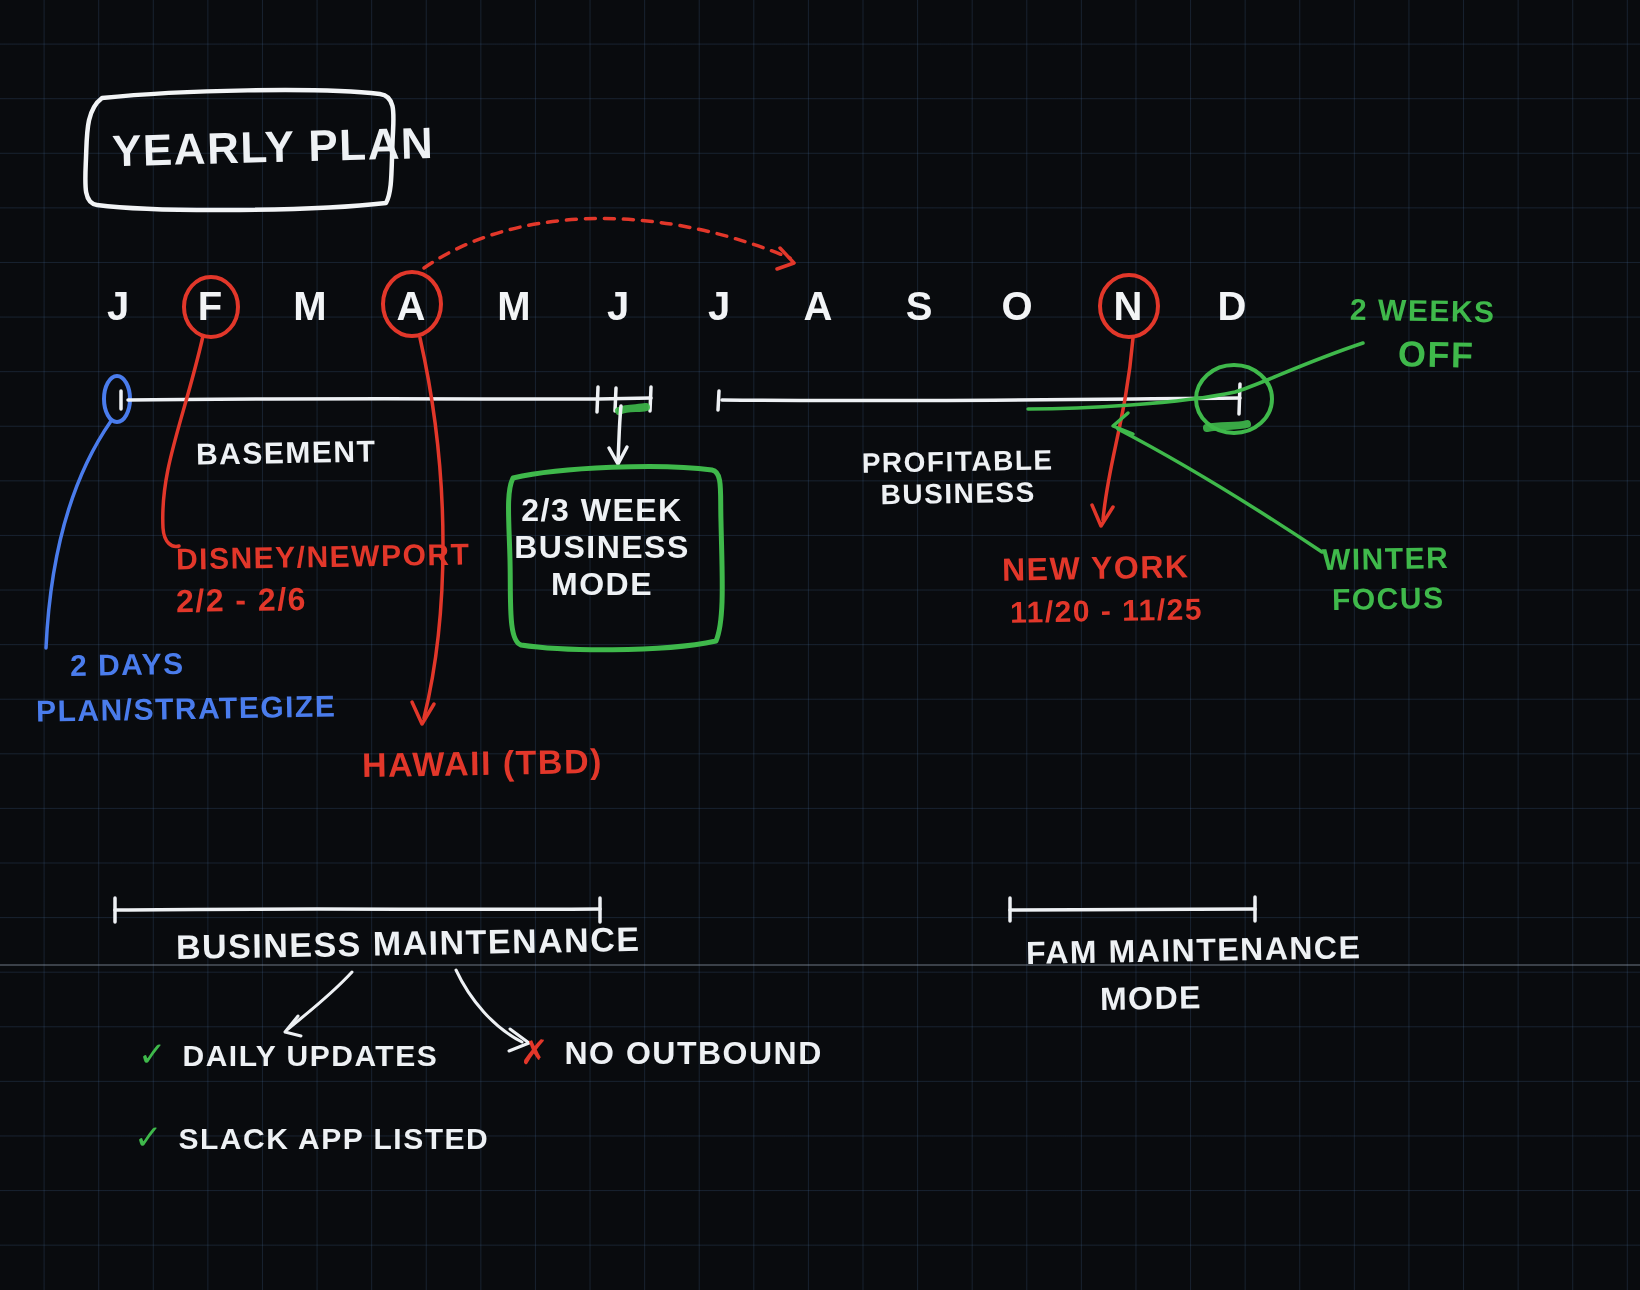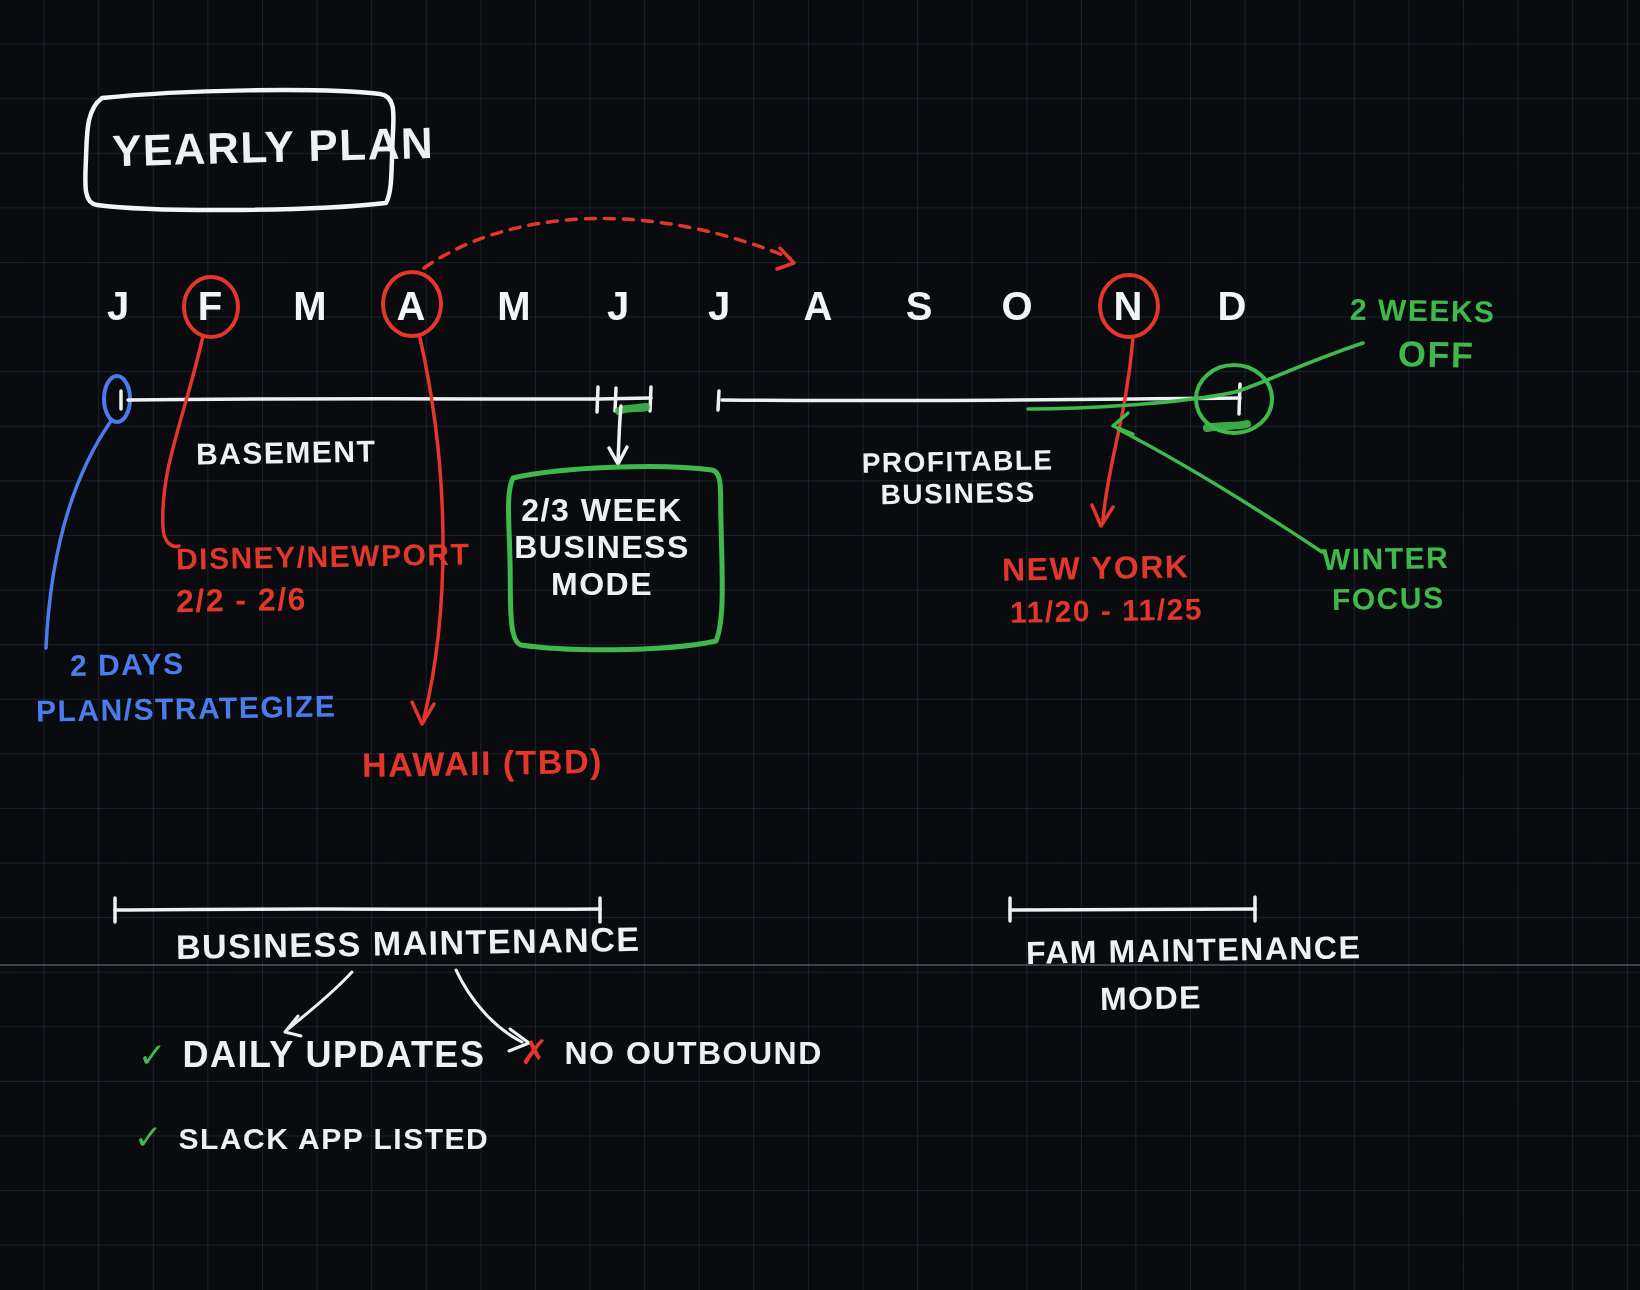--- a/index.html
+++ b/index.html
@@ -128,21 +128,21 @@
 
   <div class="txt green r3" style="left:1350px;top:294px;font-size:30px;">2 WEEKS</div>
   <div class="txt green r3" style="left:1398px;top:334px;font-size:36px;">OFF</div>
   <div class="txt green r2" style="left:1322px;top:542px;font-size:30px;">WINTER</div>
   <div class="txt green r2" style="left:1332px;top:582px;font-size:30px;">FOCUS</div>
 
   <div class="txt r2" style="left:176px;top:924px;font-size:34px;">BUSINESS MAINTENANCE</div>
 
   <div class="bullet" style="left:138px;top:1034px;">
     <span class="glyph green">✓</span>
-    <span class="txt" style="position:static;font-size:36px;">DAILY UPDATES</span>
+    <span class="txt" style="position:static;font-size:30px;">DAILY UPDATES</span>
   </div>
 
   <div class="bullet" style="left:520px;top:1032px;">
     <span class="glyph red">✗</span>
     <span class="txt" style="position:static;font-size:32px;">NO OUTBOUND</span>
   </div>
 
   <div class="bullet" style="left:134px;top:1090px;">
     <span class="glyph green">✓</span>
     <span class="txt" style="position:static;font-size:30px;margin-top:32px;">SLACK APP LISTED</span>

